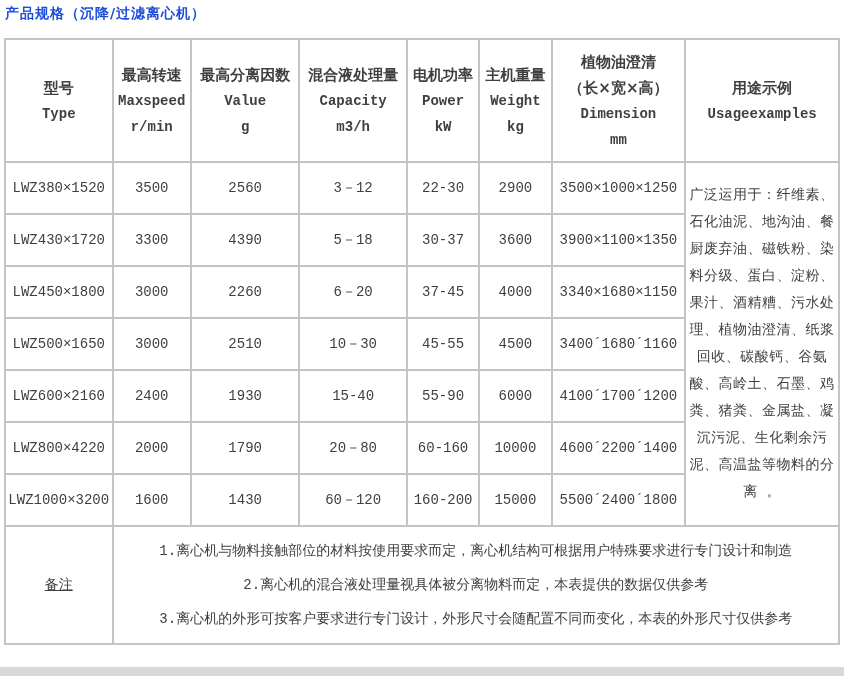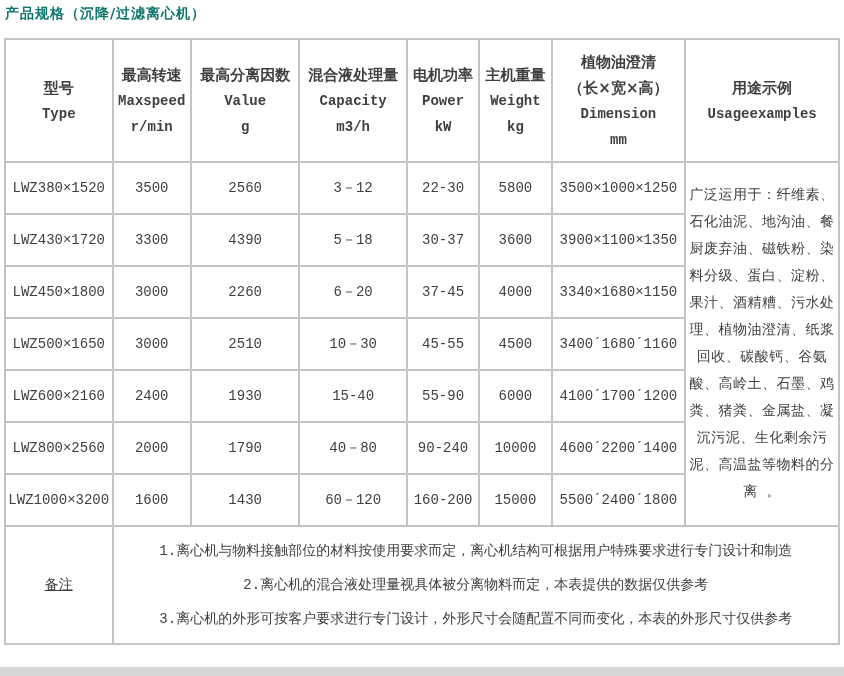--- a/index.html
+++ b/index.html
@@ -3,21 +3,21 @@
 <meta charset="utf-8">
 <style>
   html,body{margin:0;padding:0;}
   body{
     width:844px;height:676px;position:relative;background:#ffffff;
     font-family:"DejaVu Sans","Liberation Sans",sans-serif;
     color:#3f3f3f;overflow:hidden;
   }
   .page-title{
     position:absolute;left:5px;top:5px;
-    font-size:14px;font-weight:bold;color:#0f766e;
+    font-size:14px;font-weight:bold;color:#1d4ed8;
     letter-spacing:1px;
   }
   table.spec{
     position:absolute;left:4px;top:38px;
     width:836px;table-layout:fixed;
     border-collapse:separate;border-spacing:2px;
     background:#c4c4c4;
   }
   table.spec td{
     background:#ffffff;text-align:center;vertical-align:middle;
@@ -118,21 +118,21 @@
         <div class="hline-en">Usageexamples</div>
       </td>
     </tr>
 
   <tr class="body-row">
         <td>LWZ380×1520</td>
         <td>3500</td>
         <td>2560</td>
         <td>3－12</td>
         <td>22-30</td>
-        <td>5800</td>
+        <td>2900</td>
         <td>3500×1000×1250</td>
         <td class="usage-cell" rowspan="7">广泛运用于：纤维素、石化油泥、地沟油、餐厨废弃油、磁铁粉、染料分级、蛋白、淀粉、果汁、酒精糟、污水处理、植物油澄清、纸浆回收、碳酸钙、谷氨酸、高岭土、石墨、鸡粪、猪粪、金属盐、凝沉污泥、生化剩余污泥、高温盐等物料的分离 。</td>
       </tr>
       <tr class="body-row">
         <td>LWZ430×1720</td>
         <td>3300</td>
         <td>4390</td>
         <td>5－18</td>
         <td>30-37</td>
         <td>3600</td>
@@ -159,25 +159,25 @@
       <tr class="body-row">
         <td>LWZ600×2160</td>
         <td>2400</td>
         <td>1930</td>
         <td>15-40</td>
         <td>55-90</td>
         <td>6000</td>
         <td>4100´1700´1200</td>
       </tr>
       <tr class="body-row">
-        <td>LWZ800×2560</td>
+        <td>LWZ800×4220</td>
         <td>2000</td>
         <td>1790</td>
-        <td>40－80</td>
-        <td>90-240</td>
+        <td>20－80</td>
+        <td>60-160</td>
         <td>10000</td>
         <td>4600´2200´1400</td>
       </tr>
       <tr class="body-row">
         <td>LWZ1000×3200</td>
         <td>1600</td>
         <td>1430</td>
         <td>60－120</td>
         <td>160-200</td>
         <td>15000</td>

